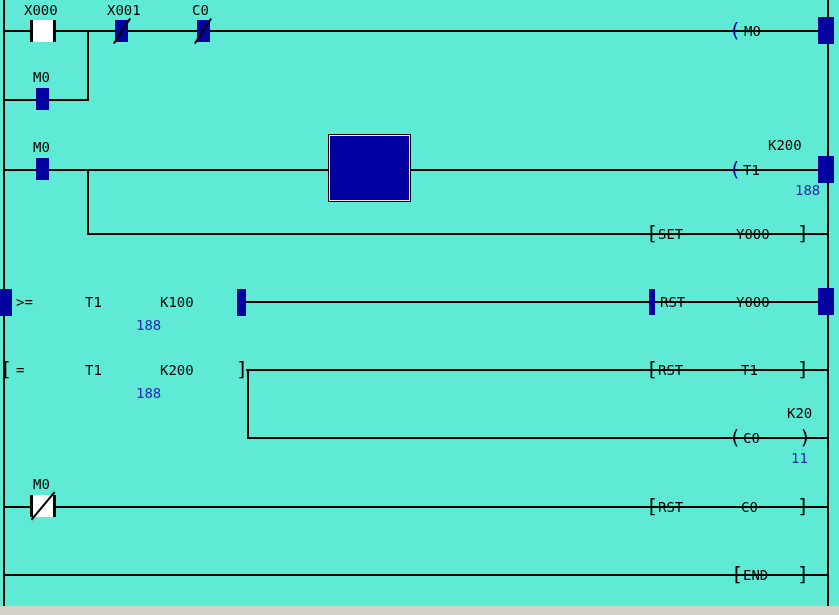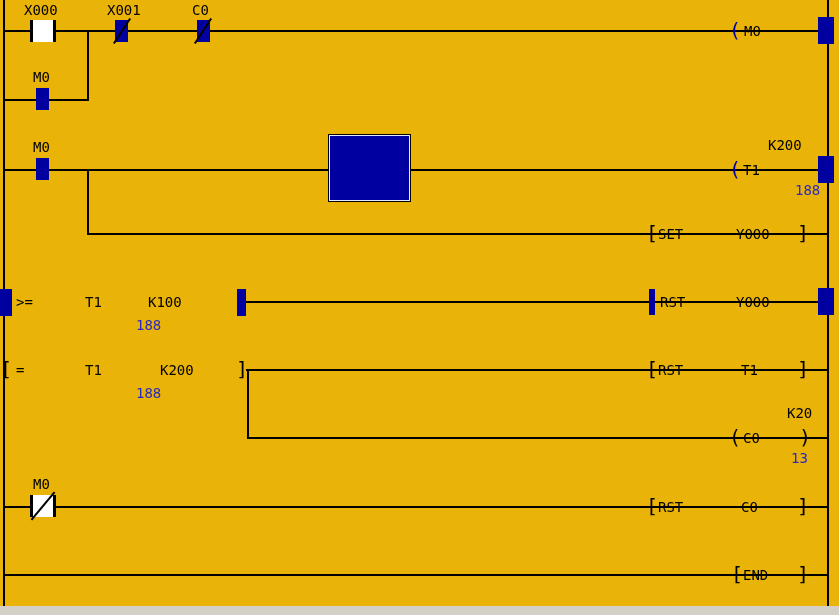--- a/index.html
+++ b/index.html
@@ -1,16 +1,16 @@
 <!DOCTYPE html>
 <html><head>
 <meta charset="utf-8">
 <style>
   html,body{margin:0;padding:0;background:#fff;}
-  .screen{position:relative;width:839px;height:615px;background:#eab308;overflow:hidden;
+  .screen{position:relative;width:839px;height:615px;background:#5eead4;overflow:hidden;
           font-family:"DejaVu Sans Mono",monospace;}
   .hline{position:absolute;height:2px;background:#000;}
   .vline{position:absolute;width:2px;background:#000;}
   .lbl{position:absolute;font-size:14px;line-height:16px;color:#000;white-space:pre;}
   .sym{position:absolute;font-size:20px;line-height:26px;color:#000;white-space:pre;}
   .blue{color:#0000a0;}
   .val{color:#2929c0;}
   .hl{position:absolute;background:#0000a0;}
   .gap{position:absolute;background:#fff;}
   .bar{position:absolute;width:3px;height:22px;background:#000;}
@@ -65,21 +65,21 @@
   <div class="vline" style="left:87px;top:170px;height:64px"></div>
   <div class="hline" style="left:87px;top:233px;width:742px"></div>
   <div class="sym" style="left:646px;top:220px">[</div>
   <div class="lbl" style="left:658px;top:226px">SET</div>
   <div class="lbl" style="left:736px;top:226px">Y000</div>
   <div class="sym" style="left:797px;top:220px">]</div>
 
   <div class="hl" style="left:0;top:289px;width:12px;height:27px"></div>
   <div class="lbl" style="left:16px;top:294px">&gt;=</div>
   <div class="lbl" style="left:85px;top:294px">T1</div>
-  <div class="lbl" style="left:148px;top:294px">K100</div>
+  <div class="lbl" style="left:160px;top:294px">K100</div>
   <div class="hl" style="left:237px;top:289px;width:9px;height:27px"></div>
   <div class="hline" style="left:246px;top:301px;width:583px"></div>
   <div class="lbl val" style="left:136px;top:317px">188</div>
   <div class="hl" style="left:649px;top:289px;width:6px;height:26px"></div>
   <div class="lbl" style="left:660px;top:294px">RST</div>
   <div class="lbl" style="left:736px;top:294px">Y000</div>
   <div class="hl" style="left:818px;top:288px;width:16px;height:27px"></div>
 
   <div class="sym" style="left:0;top:356px">[</div>
   <div class="lbl" style="left:16px;top:362px">=</div>
@@ -92,21 +92,21 @@
   <div class="lbl" style="left:658px;top:362px">RST</div>
   <div class="lbl" style="left:741px;top:362px">T1</div>
   <div class="sym" style="left:797px;top:356px">]</div>
 
   <div class="vline" style="left:247px;top:370px;height:68px"></div>
   <div class="hline" style="left:247px;top:437px;width:582px"></div>
   <div class="lbl" style="left:787px;top:405px">K20</div>
   <div class="sym" style="left:729px;top:424px">(</div>
   <div class="lbl" style="left:743px;top:430px">C0</div>
   <div class="sym" style="left:799px;top:424px">)</div>
-  <div class="lbl val" style="left:791px;top:450px">13</div>
+  <div class="lbl val" style="left:791px;top:450px">11</div>
 
   <div class="hline" style="left:3px;top:506px;width:826px"></div>
   <div class="lbl" style="left:33px;top:476px">M0</div>
   <div class="gap" style="left:33px;top:495px;width:20px;height:22px"></div>
   <div class="bar" style="left:30px;top:495px"></div>
   <div class="bar" style="left:53px;top:495px"></div>
   <div class="slash" style="left:25px;top:505px;width:36px;transform:rotate(-50deg)"></div>
   <div class="sym" style="left:646px;top:493px">[</div>
   <div class="lbl" style="left:658px;top:499px">RST</div>
   <div class="lbl" style="left:741px;top:499px">C0</div>

